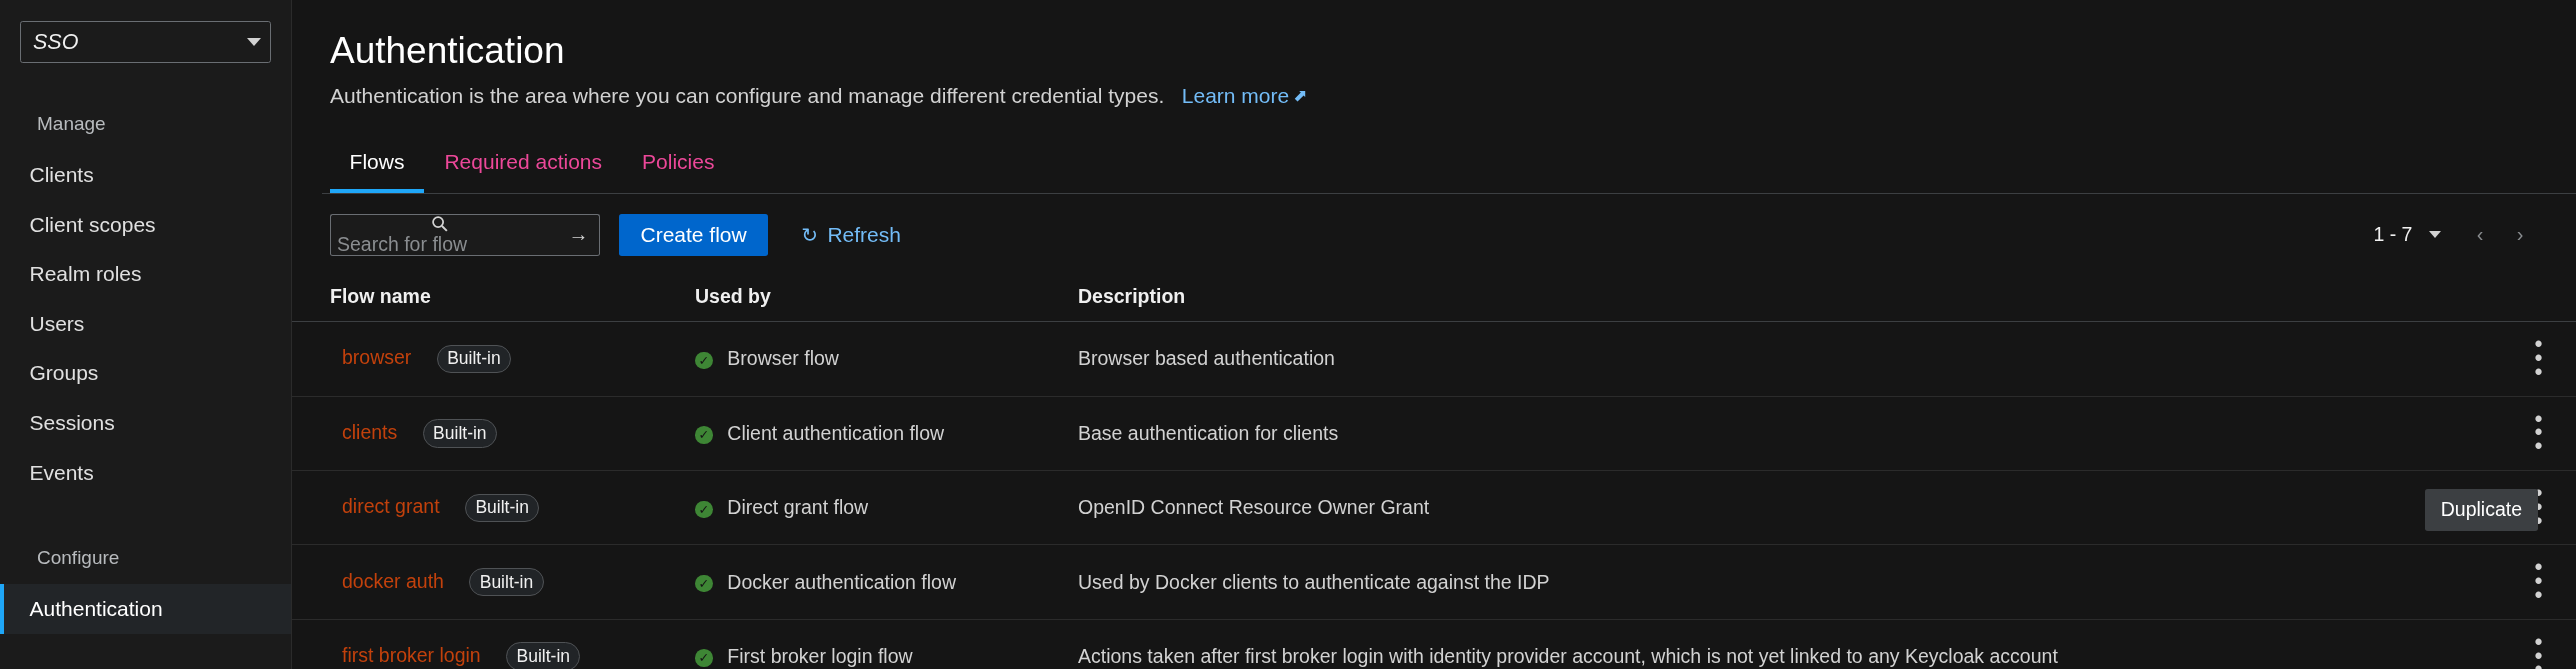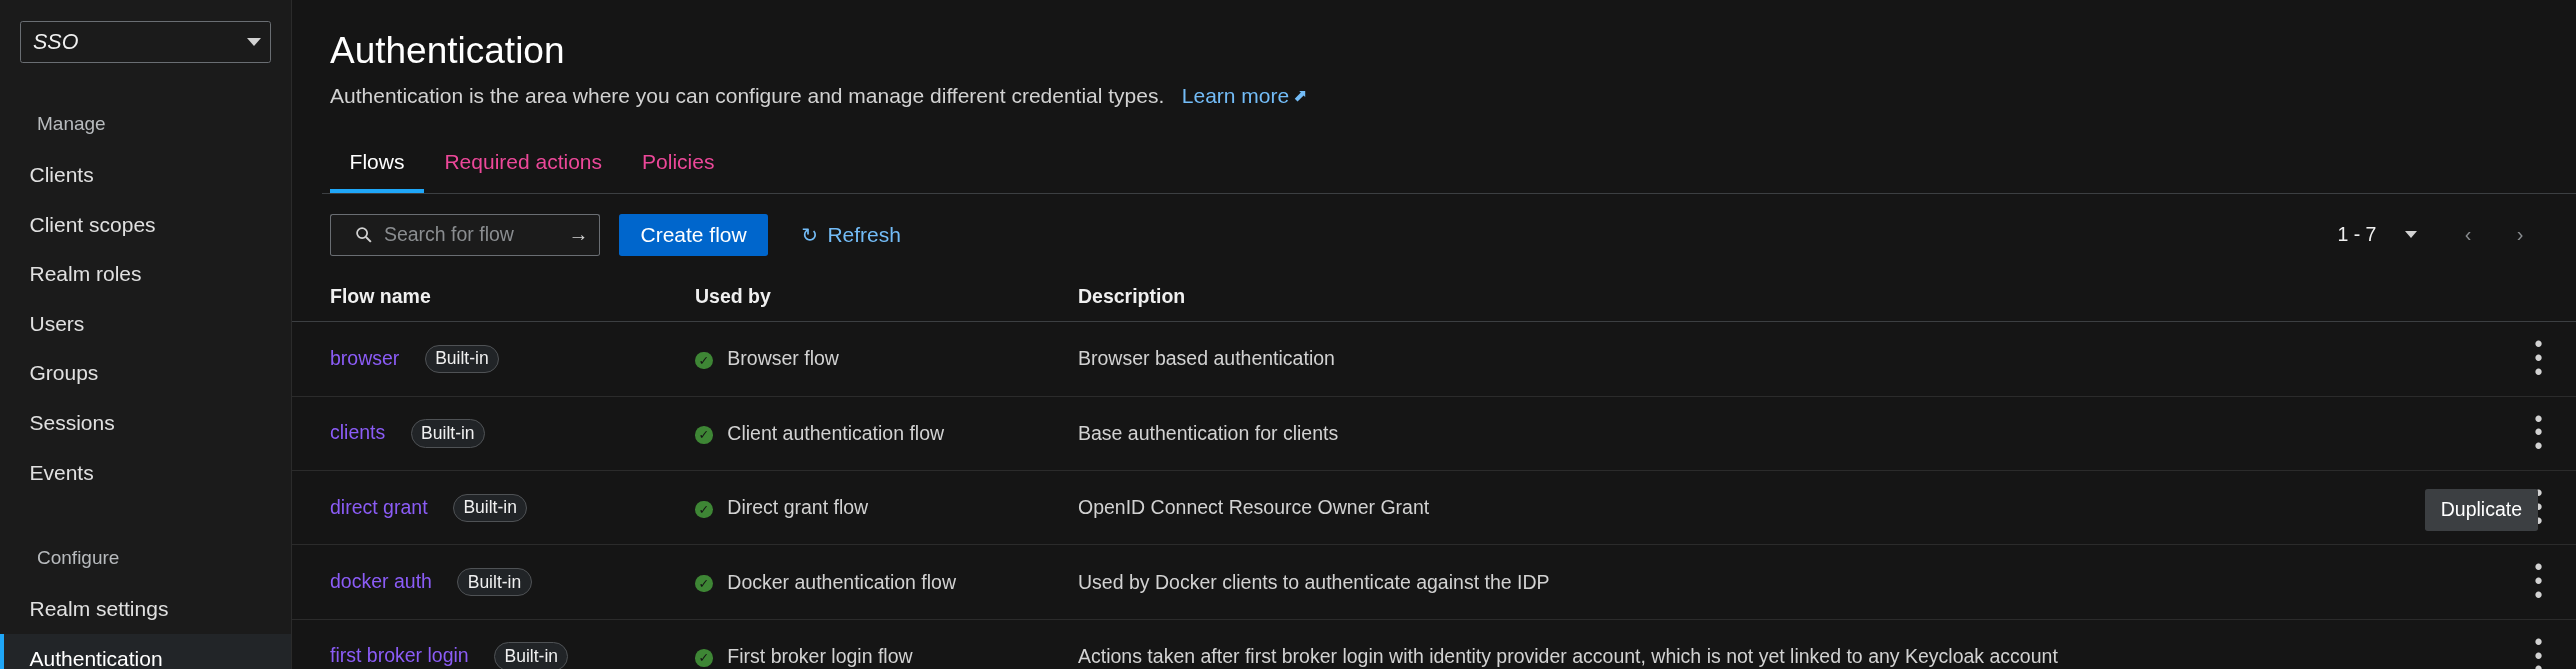--- a/index.html
+++ b/index.html
@@ -139,21 +139,22 @@
     height: 42px;
   }
   .search-box {
     display: flex;
     align-items: center;
     background: #1b1b1b;
     border: 0.7px solid #6a6e73;
     border-right: none;
     border-radius: 2.7px 0 0 2.7px;
     width: 228px;
-    padding: 0 24px;
+    padding: 0 4px;
+    flex-direction: column;
   }
   .search-icon {
     width: 17.5px; height: 17.5px;
     margin-right: 9.4px;
     flex-shrink: 0;
   }
   .search-input {
     background: transparent;
     border: none;
     outline: none;
@@ -199,21 +200,21 @@
   }
   .refresh-icon {
     margin-right: 9.4px;
     font-size: 20px;
     display: inline-block;
   }
   .pagination {
     margin-left: auto;
     display: flex;
     align-items: center;
-    gap: 16px;
+    gap: 4px;
     color: #f0f0f0;
     font-size: 19.5px;
   }
   .pg-count { padding: 0 5.4px; }
   .pg-caret {
     width: 0; height: 0;
     border-left: 6.7px solid transparent;
     border-right: 6.7px solid transparent;
     border-top: 7.4px solid #d2d2d2;
     margin: 0 17.5px 0 6.7px;
@@ -246,23 +247,24 @@
     color: #d2d2d2;
     padding: 16px 0;
     border-bottom: 0.7px solid #2b2b2b;
     vertical-align: middle;
   }
   .col-name { width: 403px; padding-left: 38px !important; }
   .col-used { width: 383px; }
   .col-desc { }
   .col-kebab { width: 74px; }
   .flow-link {
-    color: #8b5cf6;
+    color: #c2410c;
     text-decoration: none;
     cursor: pointer;
+    margin-left: 12px;
   }
   .badge {
     display: inline-block;
     margin-left: 20px;
     padding: 2.7px 9.4px;
     border: 0.7px solid #4f5255;
     border-radius: 20px;
     font-size: 17.5px;
     color: #f0f0f0;
     background: #212427;
@@ -317,21 +319,20 @@
     <div class="nav-section-title">Manage</div>
     <div class="nav-item">Clients</div>
     <div class="nav-item">Client scopes</div>
     <div class="nav-item">Realm roles</div>
     <div class="nav-item">Users</div>
     <div class="nav-item">Groups</div>
     <div class="nav-item">Sessions</div>
     <div class="nav-item">Events</div>
 
     <div class="nav-section-title">Configure</div>
-    <div class="nav-item">Realm settings</div>
     <div class="nav-item active">Authentication</div>
 
   </div>
 
   <div class="main">
 
     <div class="page-header">
       <h1 class="page-title">Authentication</h1>
       <div class="page-sub">
         <span>Authentication is the area where you can configure and manage different credential types.</span><a class="learn-more"><span>Learn more</span><span class="ext-icon">⬈</span></a>

